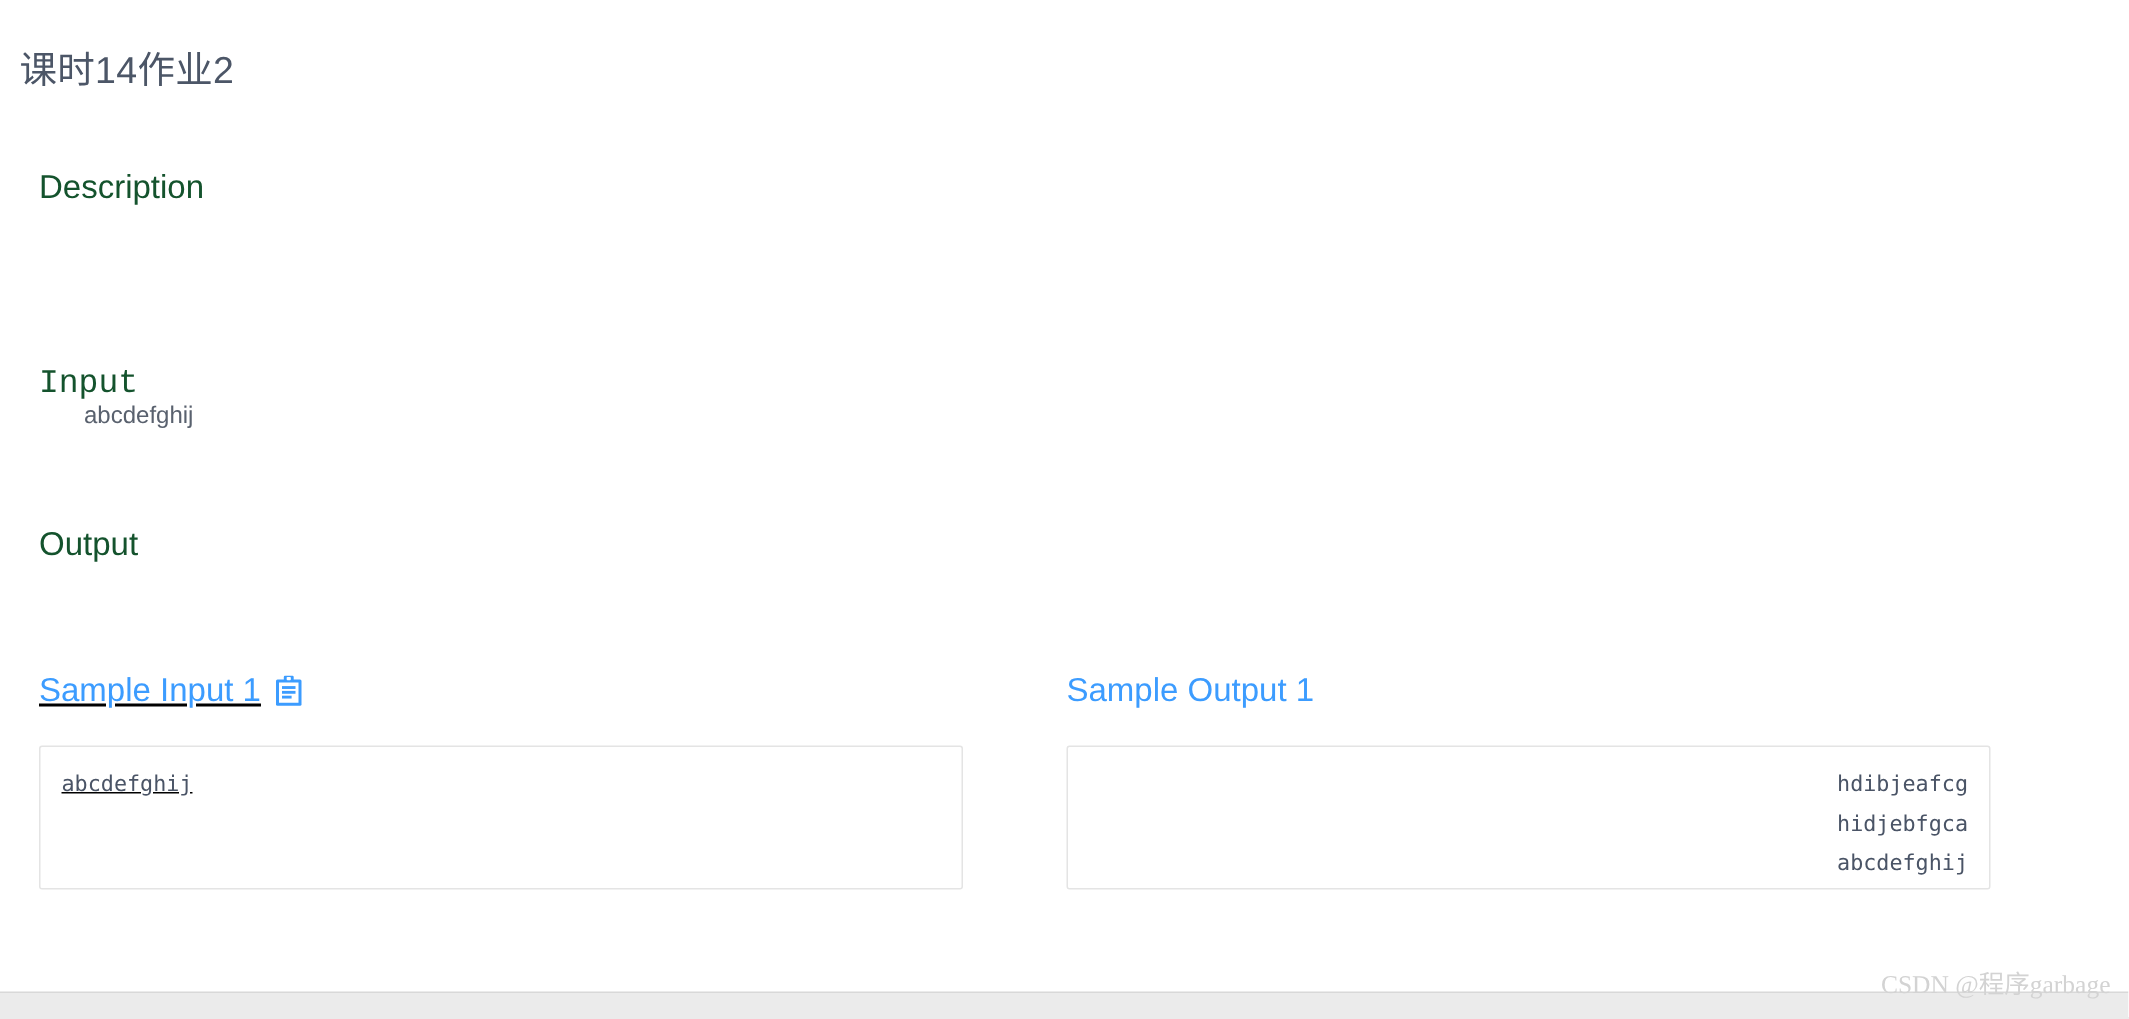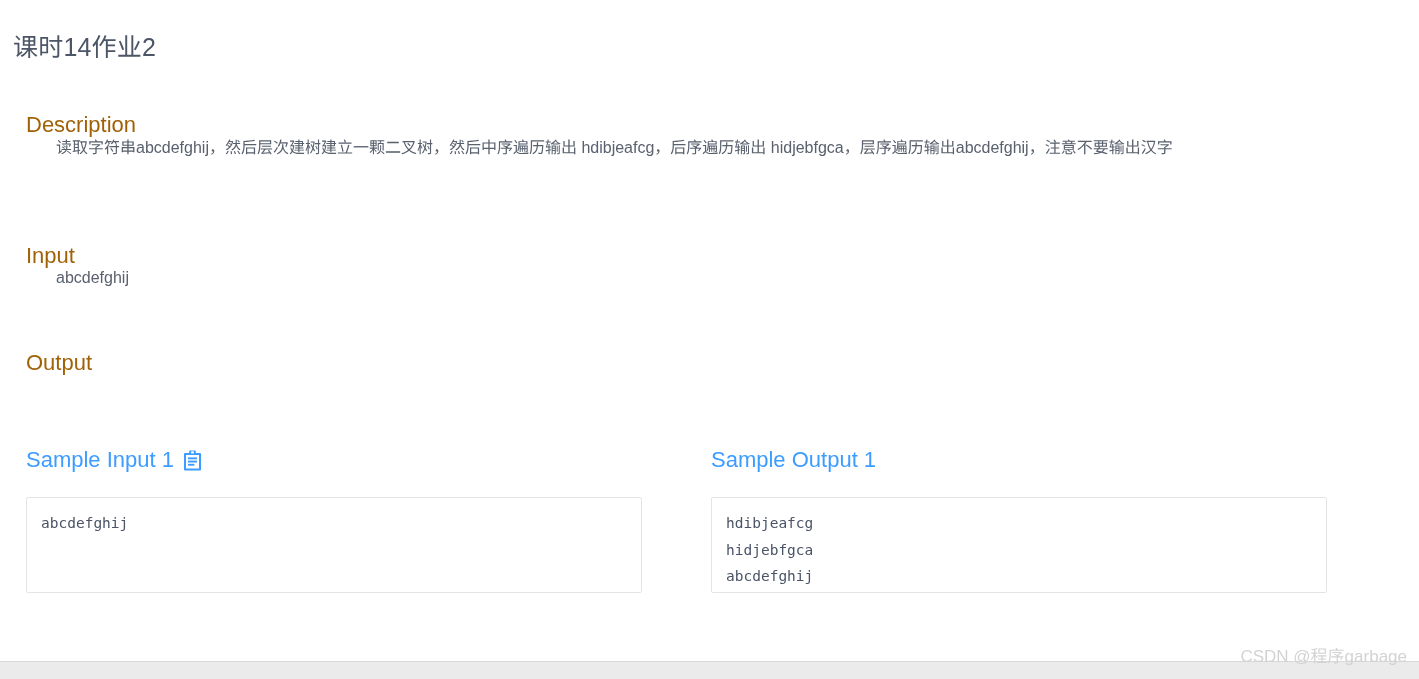--- a/index.html
+++ b/index.html
@@ -37,26 +37,26 @@
     letter-spacing: 0.2px;
     white-space: nowrap;
   }
 
   
   .section-heading {
     position: absolute;
     left: 26px;
     font-size: 22px;
     line-height: 28px;
-    color: #a16207;
+    color: #14532d;
     font-weight: 400;
     white-space: nowrap;
   }
   .h-description { top: 93px; }
-  .h-input       { top: 224px; }
+  .h-input       { top: 224px; font-family: Liberation Mono, monospace; }
   .h-output      { top: 325px; margin-top: 24px; }
 
   
   .section-body {
     position: absolute;
     left: 56px;
     font-size: 16px;
     line-height: 28px;
     color: #59616e;
     font-weight: 400;
@@ -73,22 +73,22 @@
     position: absolute;
     left: 0;
     top: 443px;
     width: 1419px;
     height: 160px;
   }
   .sample-col {
     position: absolute;
     top: 0;
   }
-  .sample-col.left  { left: 26px;  width: 616px; }
-  .sample-col.right { left: 711px; width: 616px; }
+  .sample-col.left  { left: 26px;  width: 616px; text-decoration: underline; }
+  .sample-col.right { left: 711px; width: 616px; text-align: right; }
 
   .sample-heading {
     display: flex;
     align-items: center;
     gap: 9px;
     font-size: 22px;
     line-height: 30px;
     color: #3c9cff;
     font-weight: 400;
     white-space: nowrap;
@@ -139,32 +139,31 @@
     background: #ebebeb;
   }
   .watermark {
     position: absolute;
     right: 12px;
     top: 647px;
     font-size: 17px;
     line-height: 20px;
     color: #d3d3d3;
     white-space: nowrap;
-    font-family: Liberation Sans, sans-serif;
+    font-family: Liberation Serif, serif;
   }
 </style>
 </head>
 <body>
 
 <div class="page">
 
   <h1 class="problem-title">课时14作业2</h1>
 
   <h2 class="section-heading h-description">Description</h2>
-  <div class="section-body p-description">读取字符串abcdefghij，然后层次建树建立一颗二叉树，然后中序遍历输出 hdibjeafcg，后序遍历输出 hidjebfgca，层序遍历输出abcdefghij，注意不要输出汉字</div>
 
   <h2 class="section-heading h-input">Input</h2>
   <div class="section-body p-input">abcdefghij</div>
 
   <h2 class="section-heading h-output">Output</h2>
 
   <div class="samples">
 
     <div class="sample-col left">
       <div class="sample-heading">

